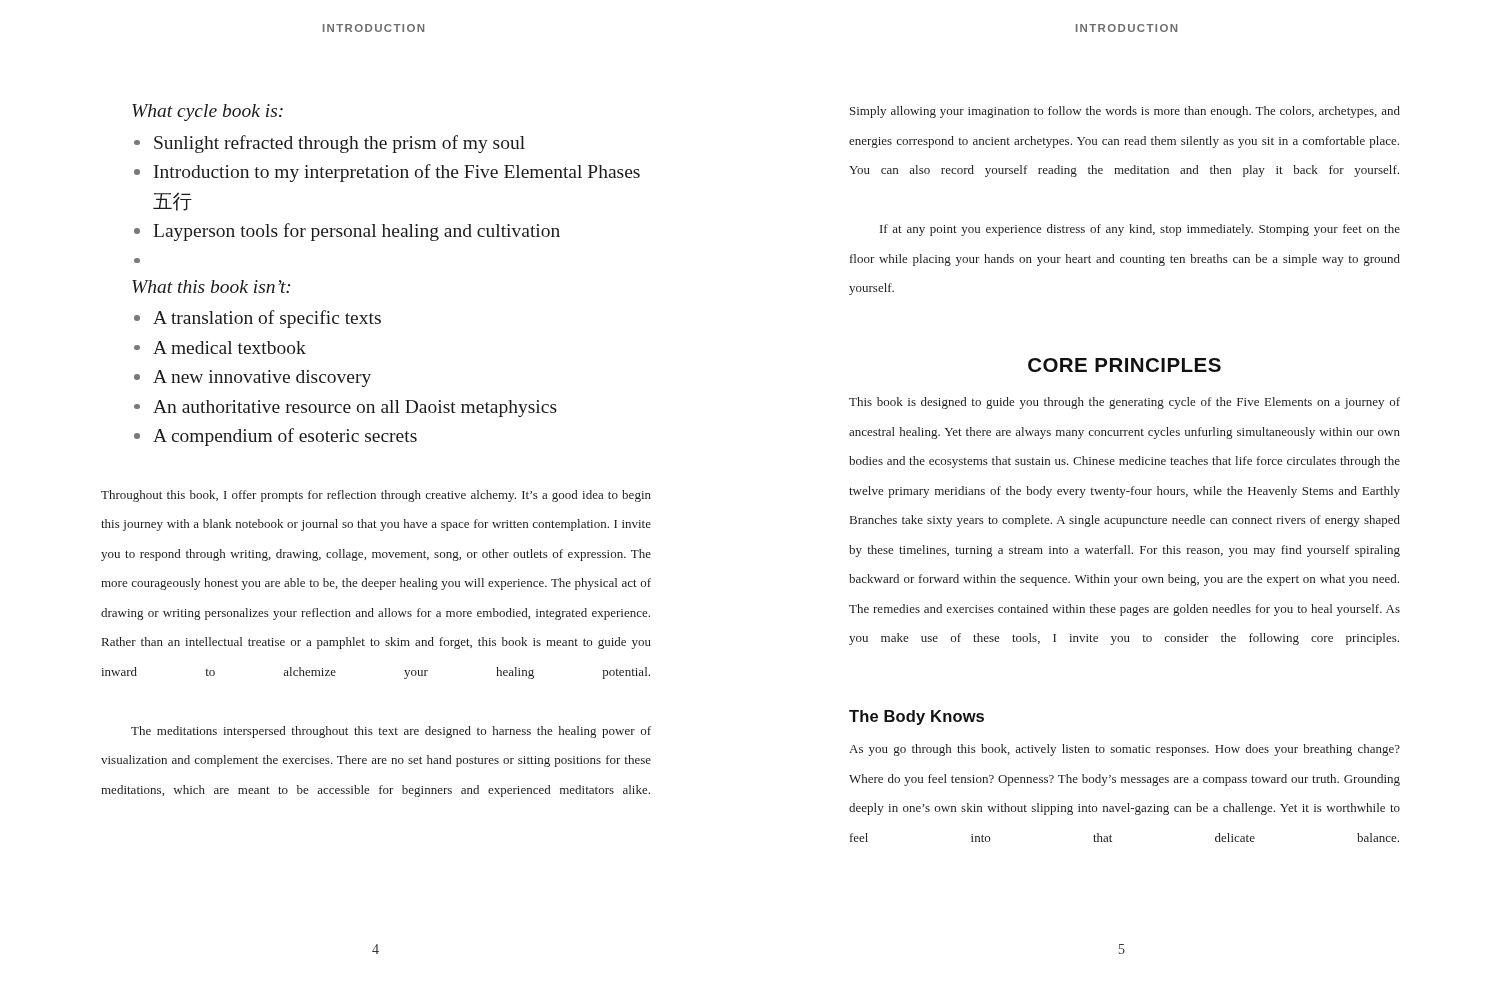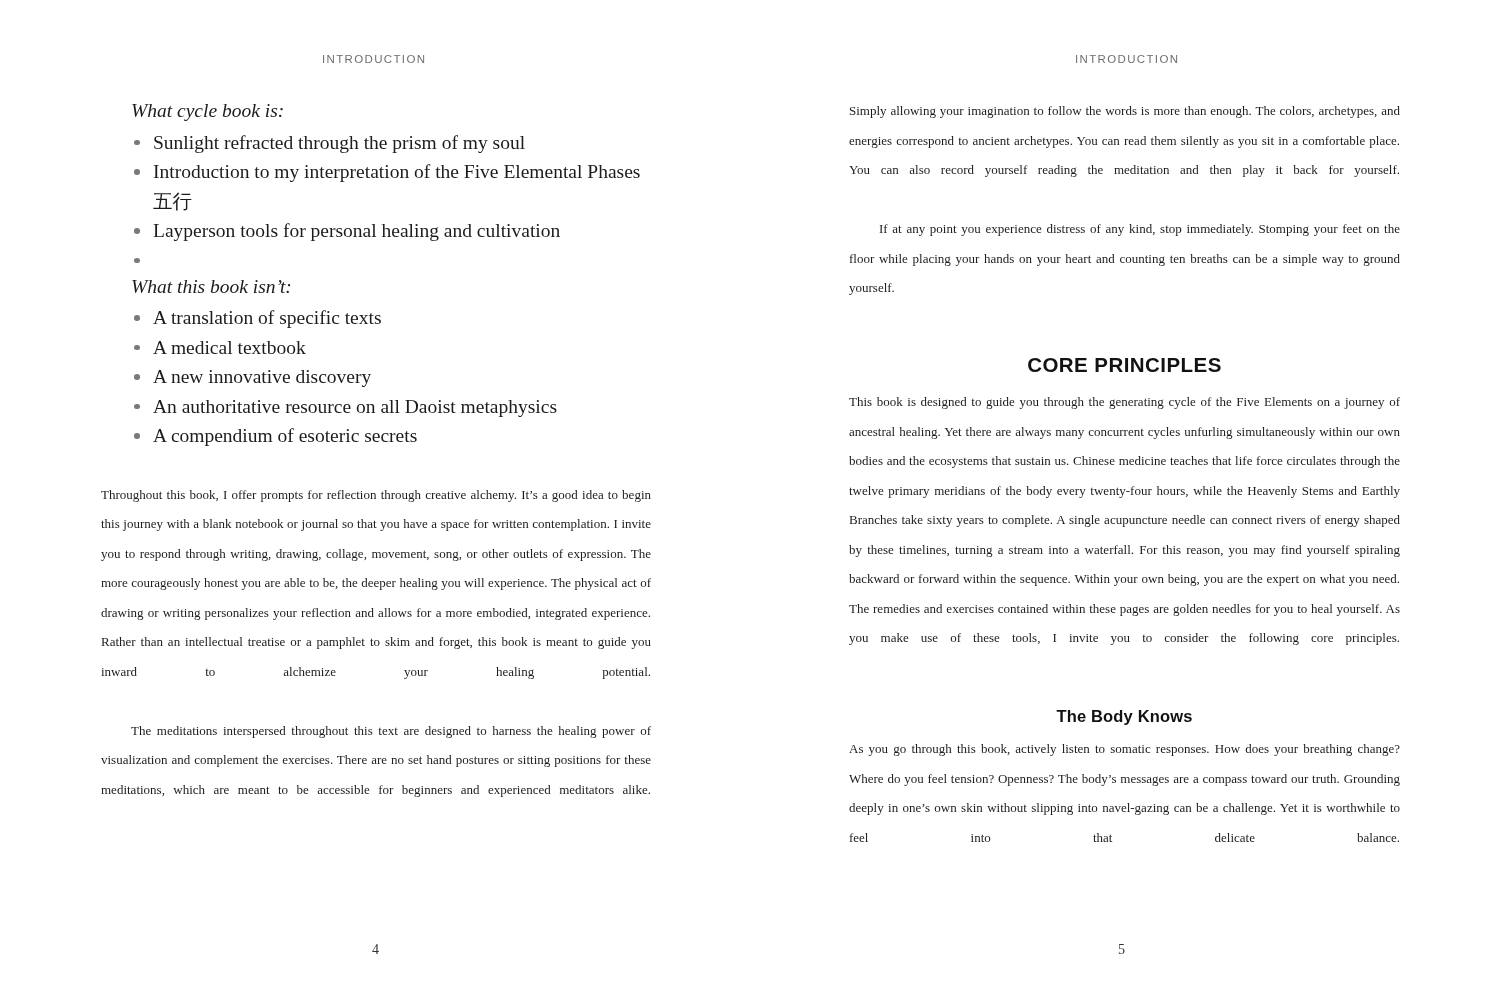--- a/index.html
+++ b/index.html
@@ -30,26 +30,26 @@
     height: 1000px;
     box-sizing: border-box;
   }
 
   .page-left  { padding: 0 99px 0 101px; }
   .page-right { padding: 0 100px 0 99px; }
 
   
   .running-head {
     position: absolute;
-    top: 53px;
+    top: 22px;
     font-family: "Liberation Sans", "DejaVu Sans", sans-serif;
     font-size: 11.5px;
     letter-spacing: 1.35px;
     color: #6f6f6f;
-    font-weight: 400;
+    font-weight: 700;
     white-space: nowrap;
   }
   .page-left  .running-head { left: 322px; }
   .page-right .running-head { left: 325px; }
 
   
   .folio {
     position: absolute;
     bottom: 42px;
     font-family: "Liberation Serif", "DejaVu Serif", serif;
@@ -119,21 +119,20 @@
   }
 
   h3.sub-head {
     font-family: "Liberation Sans", "DejaVu Sans", sans-serif;
     font-weight: 700;
     font-size: 16.5px;
     letter-spacing: 0.15px;
     line-height: 24px;
     margin: 0;
     color: #121212;
-    text-align: center;
   }
 
   p.body {
     font-size: 13px;
     line-height: 29.5px;
     margin: 0;
     text-align: justify;
     text-justify: inter-word;
     color: #1c1c1c;
     hyphens: manual;

